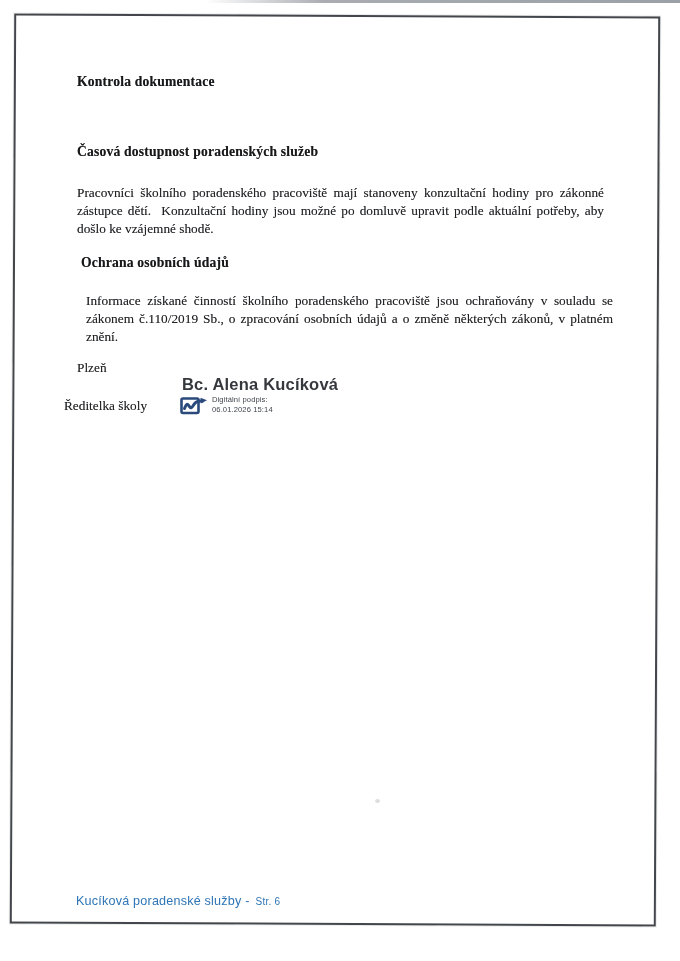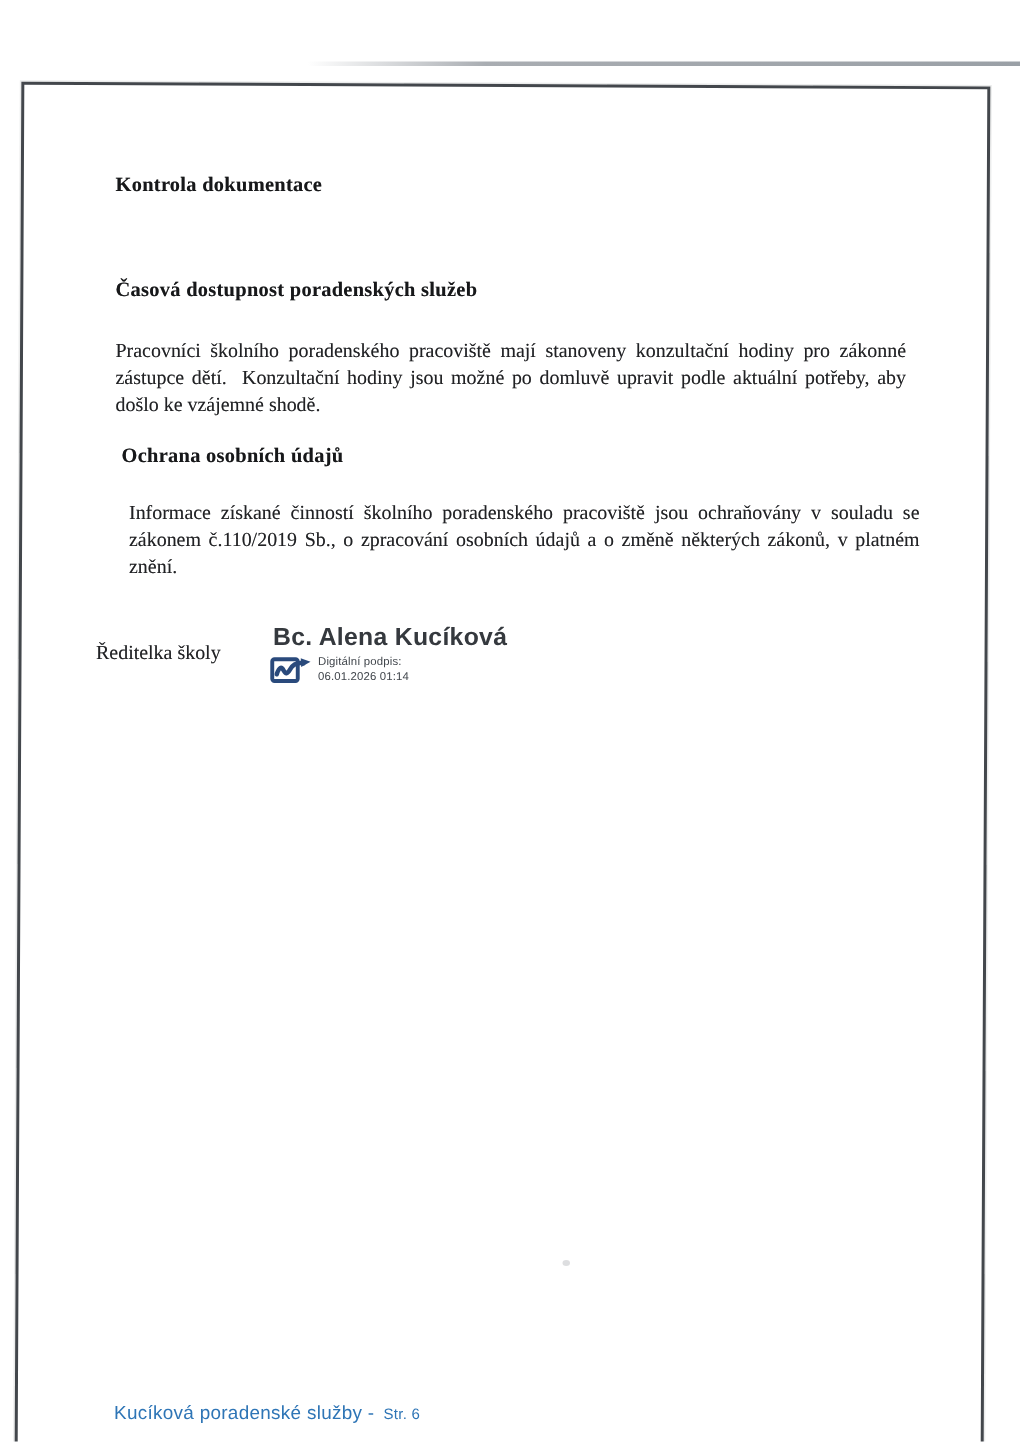--- a/index.html
+++ b/index.html
@@ -1,21 +1,21 @@
 <!DOCTYPE html>
 <html><head>
 <meta charset="utf-8">
 <style>
   html,body{margin:0;padding:0;}
   body{
     width:680px;height:961px;position:relative;overflow:hidden;
     background:#ffffff;
     font-family:"Liberation Serif", serif;
   }
-  .scan-page{position:absolute;inset:0;margin-top:41px;}
+  .scan-page{position:absolute;inset:0;}
   
   .top-artifact{
     position:absolute;top:0;left:205px;width:475px;height:3px;
     background:linear-gradient(to right, rgba(170,174,178,0), #a9adb2 25%, #9aa0a6);
   }
   
   .frame{
     position:absolute;left:12px;top:15px;width:642px;height:906px;
     border:2px solid #43474c;
     transform:rotate(0.28deg);
@@ -67,35 +67,36 @@
 
 
   <div class="blk h" style="left:77px;top:144px;">Časová dostupnost poradenských služeb</div>
 
   <div class="blk p" style="left:77px;top:184px;">Pracovníci školního poradenského pracoviště mají stanoveny konzultační hodiny pro zákonné zástupce dětí.  Konzultační hodiny jsou možné po domluvě upravit podle aktuální potřeby, aby došlo ke vzájemné shodě.</div>
 
   <div class="blk h" style="left:81px;top:255px;">Ochrana osobních údajů</div>
 
   <div class="blk p" style="left:86px;top:292px;">Informace získané činností školního poradenského pracoviště jsou ochraňovány v souladu se zákonem č.110/2019 Sb., o zpracování osobních údajů a o změně některých zákonů, v platném znění.</div>
 
+  <div class="blk p noj" style="left:77px;top:359px;width:200px;">Plzeň</div>
 
   <div class="blk sig-name" style="left:182px;top:375px;">Bc. Alena Kucíková</div>
 
   <div class="sig-icon" style="left:180px;top:393px;">
     <svg width="28" height="24" viewBox="0 0 28 24" aria-hidden="true">
       <rect x="1.5" y="5.5" width="17" height="14.5" rx="1.5" fill="none" stroke-width="2.6" stroke="#2a4a7c"></rect>
       <path d="M4.5 15.5 C6.2 10.5 7.6 10.2 9.2 13.2 C10.6 15.8 11.6 15.2 13.4 12.2 C15.2 9.2 18.2 7.6 22.2 8.2" fill="none" stroke-width="3" stroke-linecap="round" stroke="#2a4a7c"></path>
       <path d="M20.5 4.8 L27 7.2 L20.8 10.6 Z" fill="#2a4a7c"></path>
     </svg>
   </div>
 
   <div class="blk sig-meta" style="left:212px;top:395px;">
     <div>Digitální podpis:</div>
-    <div>06.01.2026 01:14</div>
+    <div>06.01.2026 15:14</div>
   </div>
 
-  <div class="blk p noj" style="left:64px;top:385px;width:200px;">Ředitelka školy</div>
+  <div class="blk p noj" style="left:64px;top:397px;width:200px;">Ředitelka školy</div>
 
   <div class="footer">
     <span>Kucíková poradenské služby -</span><span class="pg">Str. 6</span>
   </div>
 
 </div>
 
 </body></html>

